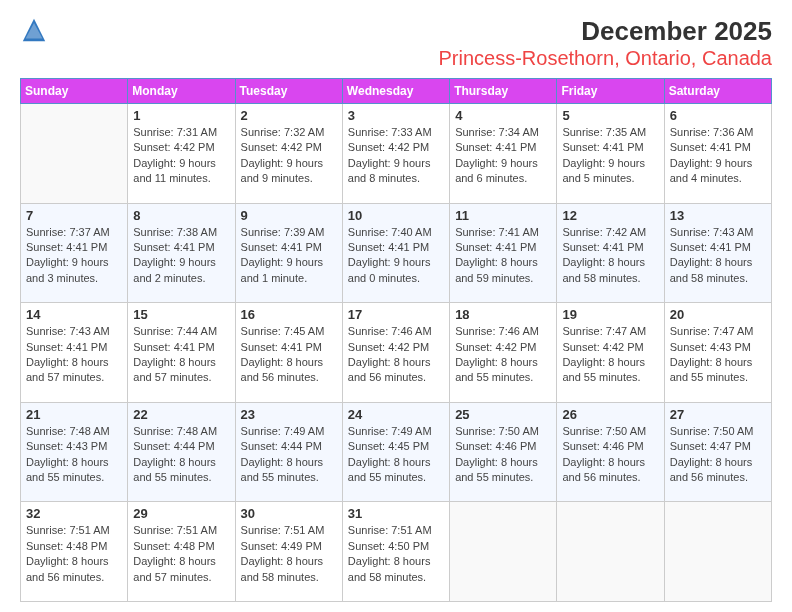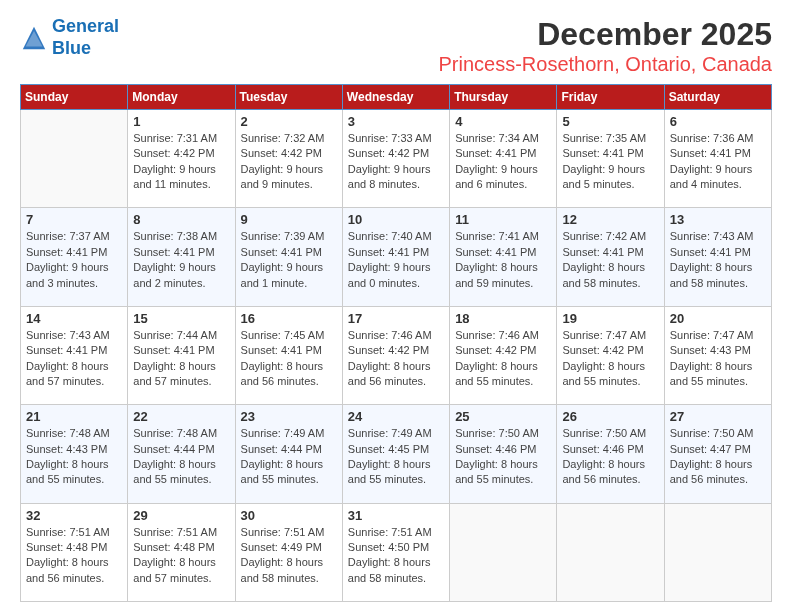--- a/index.html
+++ b/index.html
@@ -38,21 +38,21 @@
     }
     .logo-icon {
       width: 28px;
       height: 28px;
       margin-right: 4px;
     }
     .title-block {
       text-align: right;
     }
     .month-title {
-      font-size: 32px;
+      font-size: 26px;
       font-weight: bold;
       color: #333;
     }
     .subtitle {
       font-size: 20px;
       color: #ef4444;
     }
     .calendar {
       flex: 1;
       border: 1px solid #ccc;
@@ -93,37 +93,33 @@
       color: #444;
       line-height: 1.4;
     }
     tr:nth-child(odd) td {
       background: #fff;
     }
     tr:nth-child(even) td {
       background: #f4f8ff;
     }
     .calendar thead tr th {
-      background-color: #b91c1c;
+      background-color: #d946ef;
     }
   </style>
 </head>
 <body>
 
 <div class="page">
   <div class="header">
     <div class="logo">
       <svg class="logo-icon" viewBox="0 0 40 40">
         <polygon points="20,4 36,36 4,36" fill="#3278c0"></polygon>
         <polygon points="20,10 32,32 8,32" fill="white" opacity="0.3"></polygon>
       </svg>
-      <div class="logo-text">
-        <div><span>General</span></div>
-        <div><span>Blue</span></div>
-      </div>
     </div>
     <div class="title-block">
       <div class="month-title">December 2025</div>
       <div class="subtitle">Princess-Rosethorn, Ontario, Canada</div>
     </div>
   </div>
 
   <table class="calendar">
     <thead>
       <tr>

